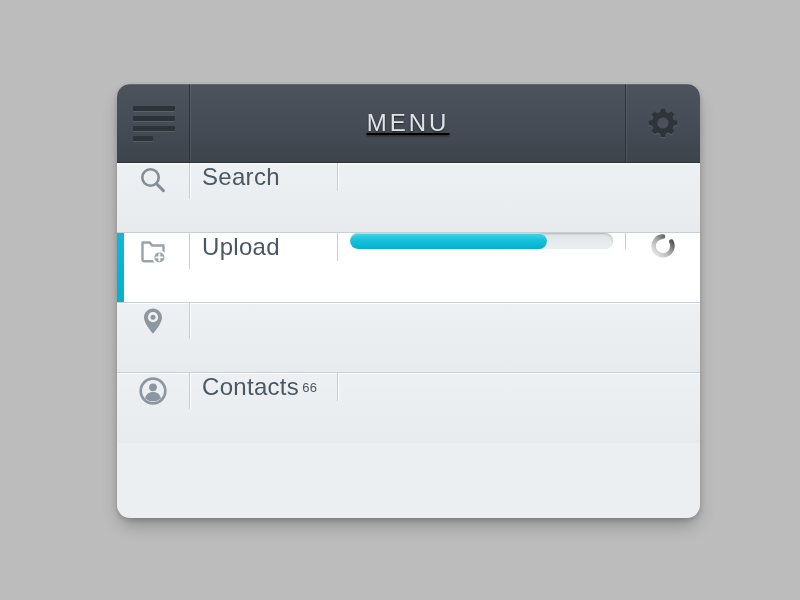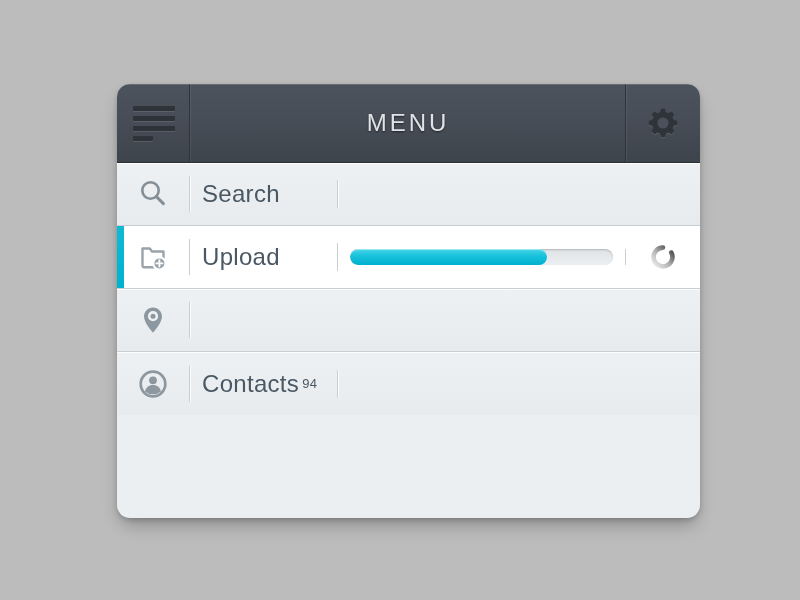--- a/index.html
+++ b/index.html
@@ -46,20 +46,21 @@
     height: 1px;
     background: rgba(255,255,255,0.14);
   }
 
   .hdr-cell {
     position: relative;
     height: 100%;
     display: flex;
     align-items: center;
     justify-content: center;
+    text-decoration: underline;
   }
   .hdr-divider-r::after {
     content: "";
     position: absolute;
     right: 0; top: 0; bottom: 0;
     width: 1px;
     background: #2f343b;
     box-shadow: 1px 0 0 rgba(255,255,255,0.07);
   }
 
@@ -96,23 +97,23 @@
     user-select: none;
   }
 
   #gear-icon { display:block; cursor: pointer; filter: drop-shadow(0 1px 0 rgba(255,255,255,0.12)); }
 
   
   #menu-rows { position: relative; }
 
   .menu-row {
     position: relative;
-    height: 63px;
-    display: flex;
-    align-items: center;
+    height: 70px;
+    display: flex;
+    align-items: flex-start;
     background: linear-gradient(180deg, #eef1f3 0%, #e7ebee 100%);
     border-bottom: 1px solid #c9ced3;
     box-shadow: inset 0 1px 0 rgba(255,255,255,0.85);
   }
   .menu-row:last-child { border-bottom: none; }
 
   .menu-row.active {
     background: #ffffff;
     box-shadow: inset 0 1px 0 rgba(255,255,255,1);
   }
@@ -300,20 +301,20 @@
     <div class="menu-row">
       <div class="row-icon-cell">
         <svg class="row-icon" width="36" height="36" viewBox="0 0 36 36">
           <circle cx="18" cy="18" r="12.3" fill="none" stroke="#8d979f" stroke-width="2.7"></circle>
           <circle cx="18" cy="14.3" r="3.9" fill="#8d979f"></circle>
           <path fill="#8d979f" d="M18 19c-4.2 0-7.3 2.7-7.9 6.4a12.2 12.2 0 0 0 15.8 0C25.3 21.7 22.2 19 18 19z"></path>
         </svg>
       </div>
       <div class="row-label-cell">
         <span class="row-label">Contacts</span>
-          <span class="row-badge">94</span>
+          <span class="row-badge">66</span>
       </div>
       <div class="row-content-cell"></div>
       <div class="row-extra-cell"></div>
     </div>
 
   </div>
 </div>
 
 </body></html>

